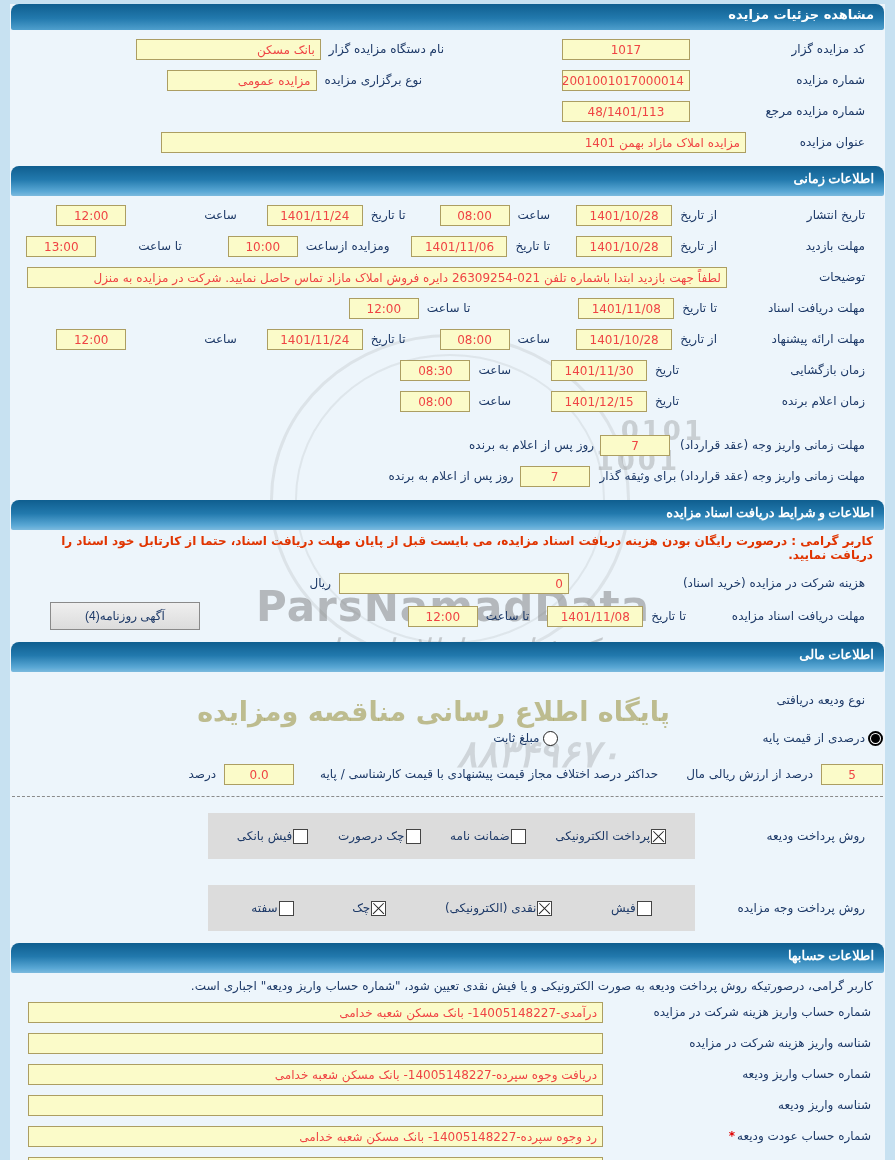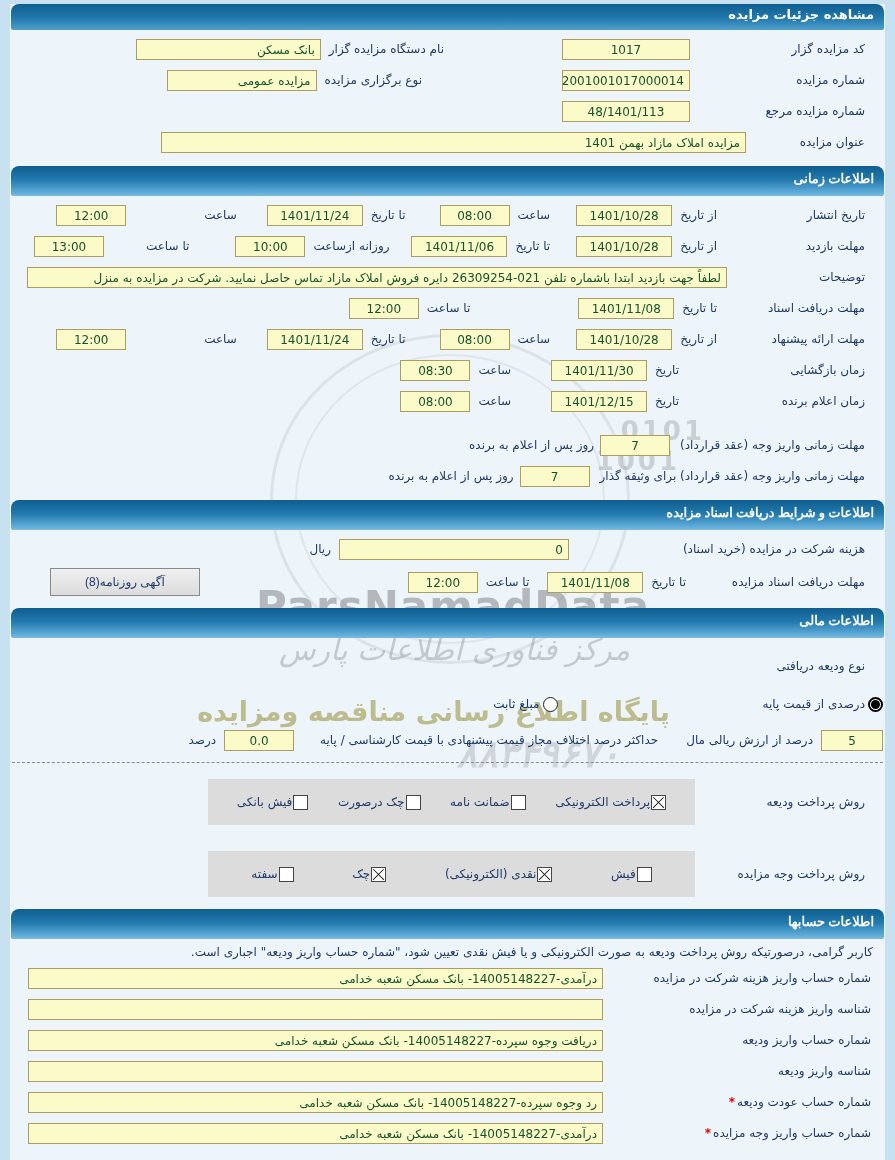--- a/index.html
+++ b/index.html
@@ -32,21 +32,21 @@
     margin-top:12px;
     background:linear-gradient(to bottom,#0f5e8f 0%,#2279ad 45%,#5aa8d5 85%,#7cbade 100%);
     padding-top:5px;
     font-family:Liberation Serif, serif;
   }
   .row { position:relative; z-index:2; display:flex; align-items:center; margin:7px 0 7px 0; min-height:24px; }
   .lbl { color:#1e3a68; font-size:12px; text-align:right; white-space:nowrap; }
   .mainlbl { width:158px; padding-right:20px; }
   .sub { margin-right:10px; }
   .inp {
-    background:#fbfbc9; border:1px solid #ac9e62; color:#14532d;
+    background:#fbfbc9; border:1px solid #ac9e62; color:#ef4444;
     font-size:12px; height:21px; line-height:19px; padding:1px 5px;
     overflow:hidden; white-space:nowrap;
   }
   .c { text-align:center; }
   .w70{width:70px}.w96{width:96px}.w125{width:128px}.w150{width:150px}.w185{width:185px}
   .w230{width:230px}.w575{width:575px}.w613{width:585px}
   .gap{flex:0 0 auto}
   .warn { color:#e03400; font-size:12px; font-weight:bold; padding:4px 12px 2px 12px; position:relative; z-index:2; }
   .note { color:#1e3a68; font-size:12px; padding:6px 12px 0 12px; position:relative; z-index:2; }
   .btn {
@@ -140,21 +140,21 @@
     <div class="lbl sub" style="margin-right:30px">ساعت</div>
     <div class="inp c w70" style="margin-right:78px">12:00</div>
   </div>
 
   <div class="row">
     <div class="lbl mainlbl">مهلت بازدید</div>
     <div class="lbl sub">از تاریخ</div>
     <div class="inp c w96" style="margin-right:8px">1401/10/28</div>
     <div class="lbl sub" style="margin-right:26px">تا تاریخ</div>
     <div class="inp c w96" style="margin-right:8px">1401/11/06</div>
-    <div class="lbl sub" style="margin-right:22px">روزانه ازساعت</div>
+    <div class="lbl sub" style="margin-right:22px">ومزایده ازساعت</div>
     <div class="inp c w70" style="margin-right:8px">10:00</div>
     <div class="lbl sub" style="margin-right:46px">تا ساعت</div>
     <div class="inp c w70" style="margin-right:42px">13:00</div>
   </div>
 
   <div class="row">
     <div class="lbl mainlbl">توضیحات</div>
     <div class="inp" style="width:700px">لطفاً جهت بازدید ابتدا باشماره تلفن 021-26309254 دایره فروش املاک مازاد تماس حاصل نمایید. شرکت در مزایده به منزل</div>
   </div>
 
@@ -202,34 +202,35 @@
   </div>
 
   <div class="row">
     <div class="gap" style="width:20px"></div>
     <div class="lbl">مهلت زمانی واریز وجه (عقد قرارداد) برای وثیقه گذار</div>
     <div class="inp c w70" style="margin-right:10px">7</div>
     <div class="lbl" style="margin-right:6px">روز پس از اعلام به برنده</div>
   </div>
 
   <div class="bar sec">اطلاعات و شرایط دریافت اسناد مزایده</div>
+  <div class="warn">کاربر گرامی : درصورت رایگان بودن هزینه دریافت اسناد مزایده، می بایست قبل از پایان مهلت دریافت اسناد، حتما از کارتابل خود اسناد را دریافت نمایید.</div>
 
   <div class="row">
     <div class="lbl" style="width:228px;padding-right:20px">هزینه شرکت در مزایده (خرید اسناد)</div>
     <div class="inp w230" style="margin-right:88px">0</div>
     <div class="lbl" style="margin-right:8px">ریال</div>
   </div>
 
   <div class="row">
     <div class="lbl mainlbl" style="width:175px">مهلت دریافت اسناد مزایده</div>
     <div class="lbl sub" style="margin-right:24px">تا تاریخ</div>
     <div class="inp c w96" style="margin-right:8px">1401/11/08</div>
     <div class="lbl sub" style="margin-right:18px">تا ساعت</div>
     <div class="inp c w70" style="margin-right:8px">12:00</div>
-    <button class="btn" style="margin-inline-start:auto;margin-left:40px">آگهی روزنامه(8)</button>
+    <button class="btn" style="margin-inline-start:auto;margin-left:40px">آگهی روزنامه(4)</button>
   </div>
 
   <div class="bar sec">اطلاعات مالی</div>
 
   <div class="row" style="margin-top:16px">
     <div class="lbl mainlbl">نوع ودیعه دریافتی</div>
   </div>
 
   <div class="row" style="margin-top:14px">
     <div class="optitem" style="padding-right:2px">

